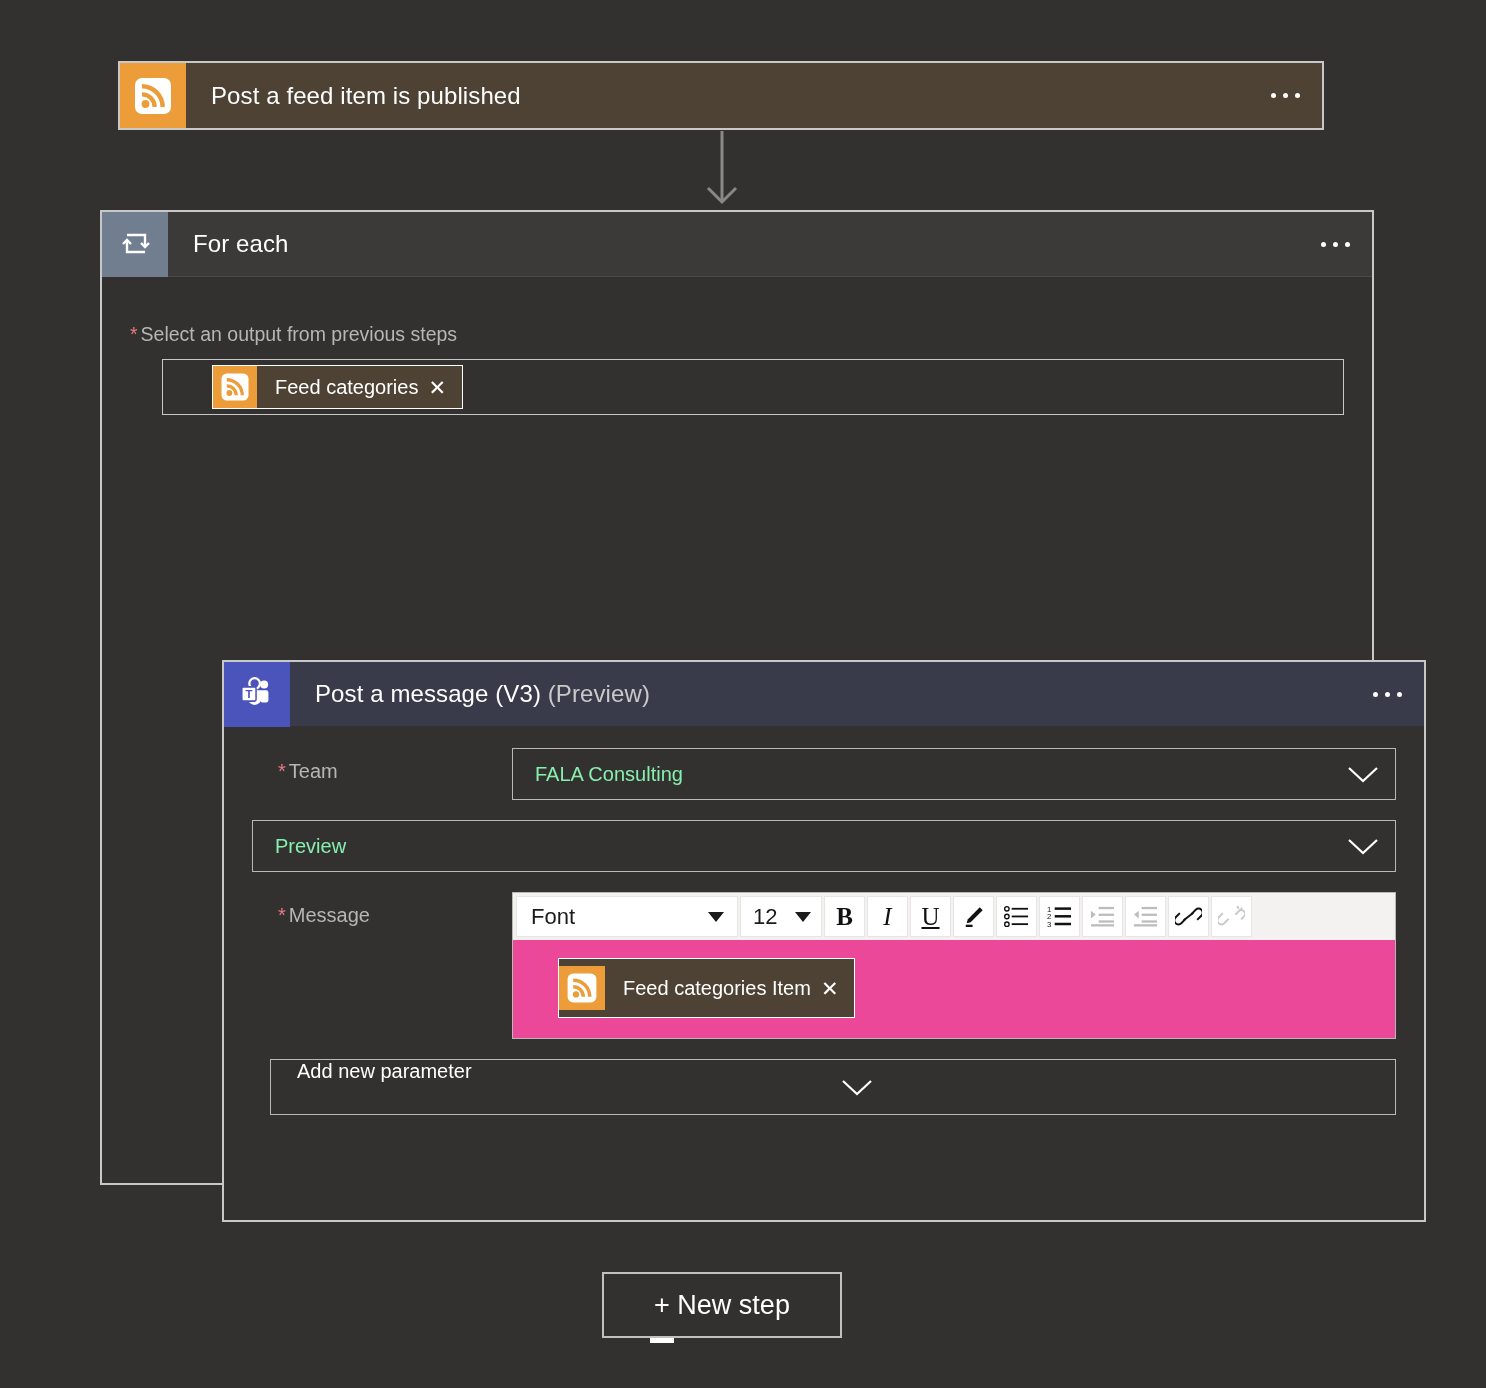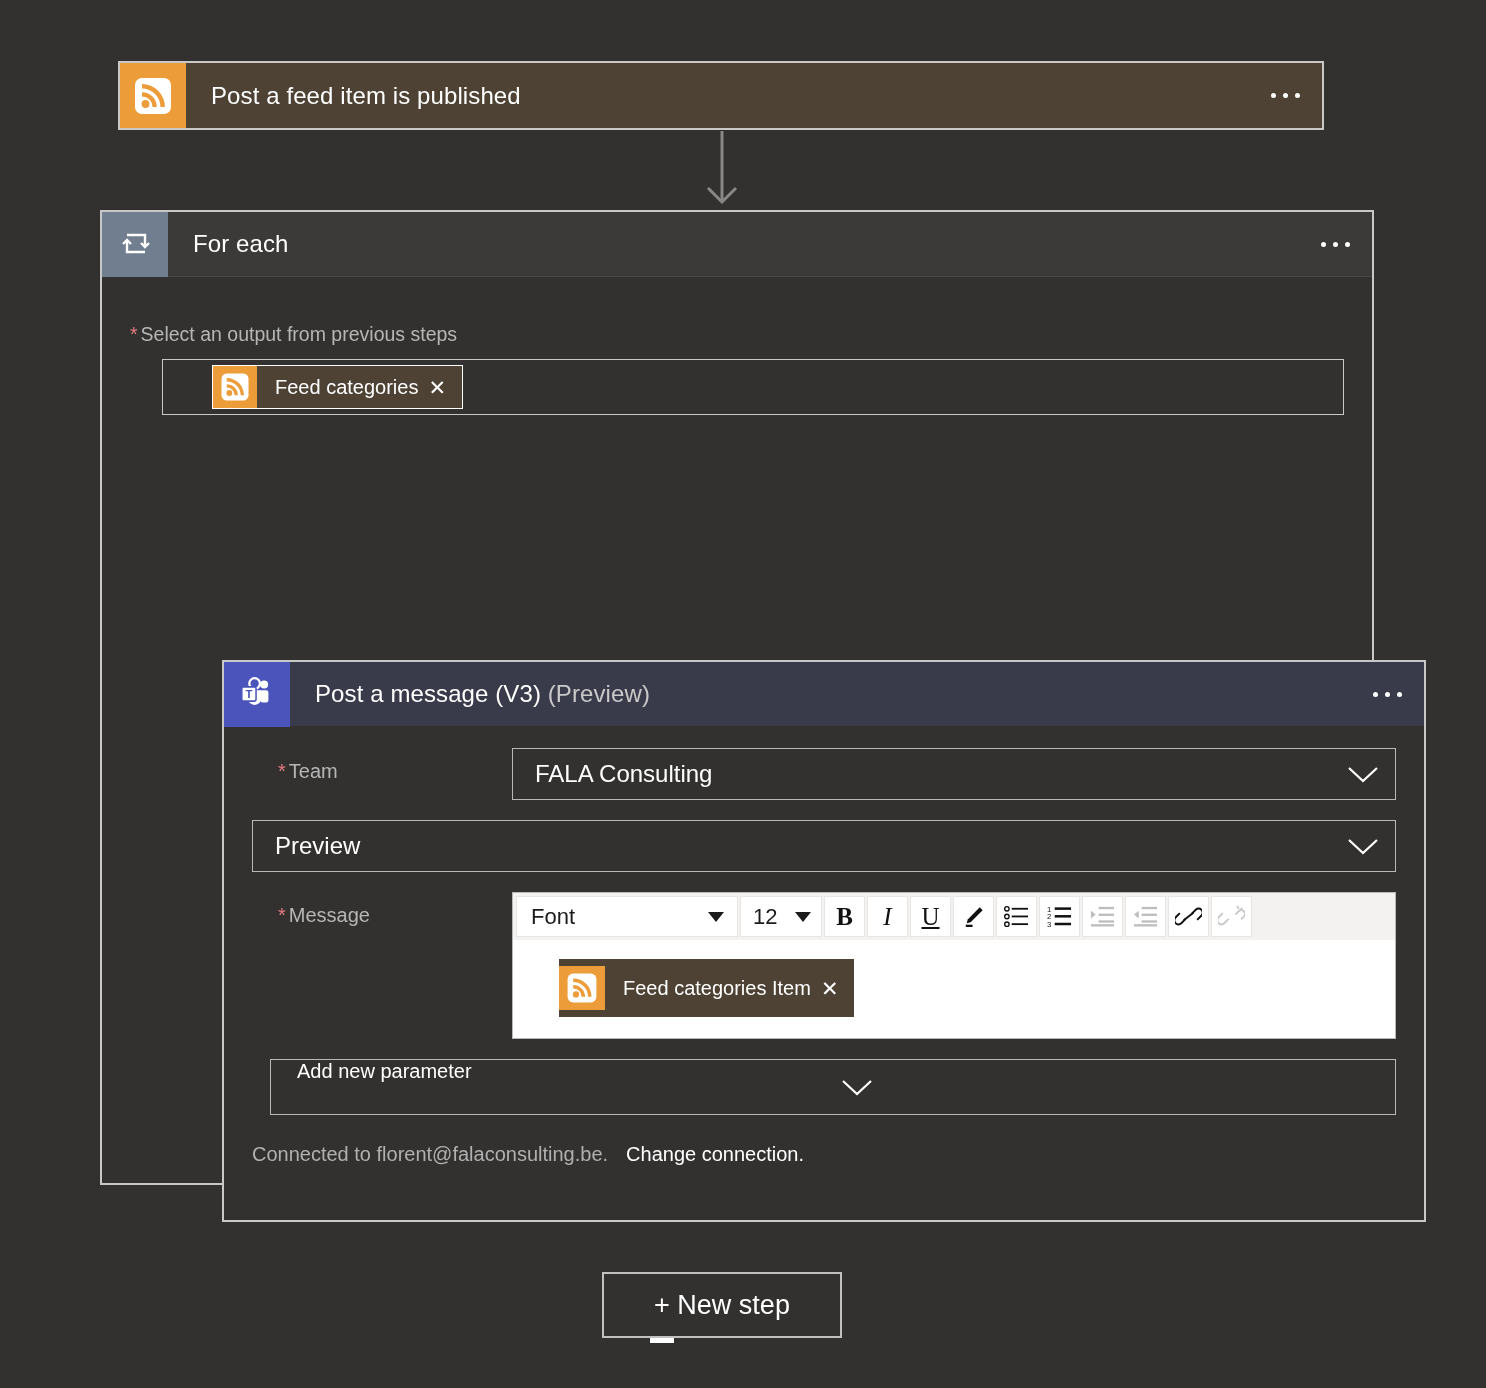--- a/index.html
+++ b/index.html
@@ -109,26 +109,26 @@
     width: 260px; flex: 0 0 260px;
     color: #b6b6b6; font-size: 20px;
     padding-top: 12px; padding-left: 26px;
   }
   .select-box {
     flex: 1; height: 52px;
     border: 1px solid #b8b8b8; background: #323130;
     display: flex; align-items: center;
     padding: 0 14px 0 22px;
   }
-  .select-value { color: #ffffff; font-size: 24px; flex: 1; }
+  .select-value { color: #86efac; font-size: 20px; flex: 1; }
   .chev { flex: 0 0 auto; display: flex; align-items: center; }
 
   
   .rte {
-    flex: 1; border: 1px solid #b8b8b8; background: #ffffff;
+    flex: 1; border: 1px solid #b8b8b8; background: #ec4899;
     padding: 0;
   }
   .rte-toolbar {
     background: #f3f2f1; height: 47px;
     display: flex; align-items: center;
     padding: 2px 3px; gap: 2px;
   }
   .tb-btn {
     background: #ffffff; border: 1px solid #e8e6e4;
     height: 41px; min-width: 41px;
@@ -426,23 +426,20 @@
 
       <div class="add-param">
         <span>Add new parameter</span>
         <span class="chev">
           <svg width="36" height="22" viewBox="0 0 36 22">
             <polyline points="4,5 18,18 32,5" fill="none" stroke="#ffffff" stroke-width="2.2"></polyline>
           </svg>
         </span>
       </div>
 
-      <div class="conn-line">
-        <span>Connected to florent@falaconsulting.be.</span><span class="strong">Change connection.</span>
-      </div>
 
     </div>
 
     <div class="add-action">
       <span>
         <svg width="42" height="44" viewBox="0 0 42 44">
           <rect x="6" y="3" width="30" height="9" fill="none" stroke="#ffffff" stroke-width="2.4"></rect>
           <line x1="21" y1="12" x2="21" y2="31" stroke="#ffffff" stroke-width="2.4"></line>
           <polyline points="14,25 21,32 28,25" fill="none" stroke="#ffffff" stroke-width="2.4"></polyline>
           <rect x="9" y="34" width="24" height="7" fill="#ffffff"></rect>

